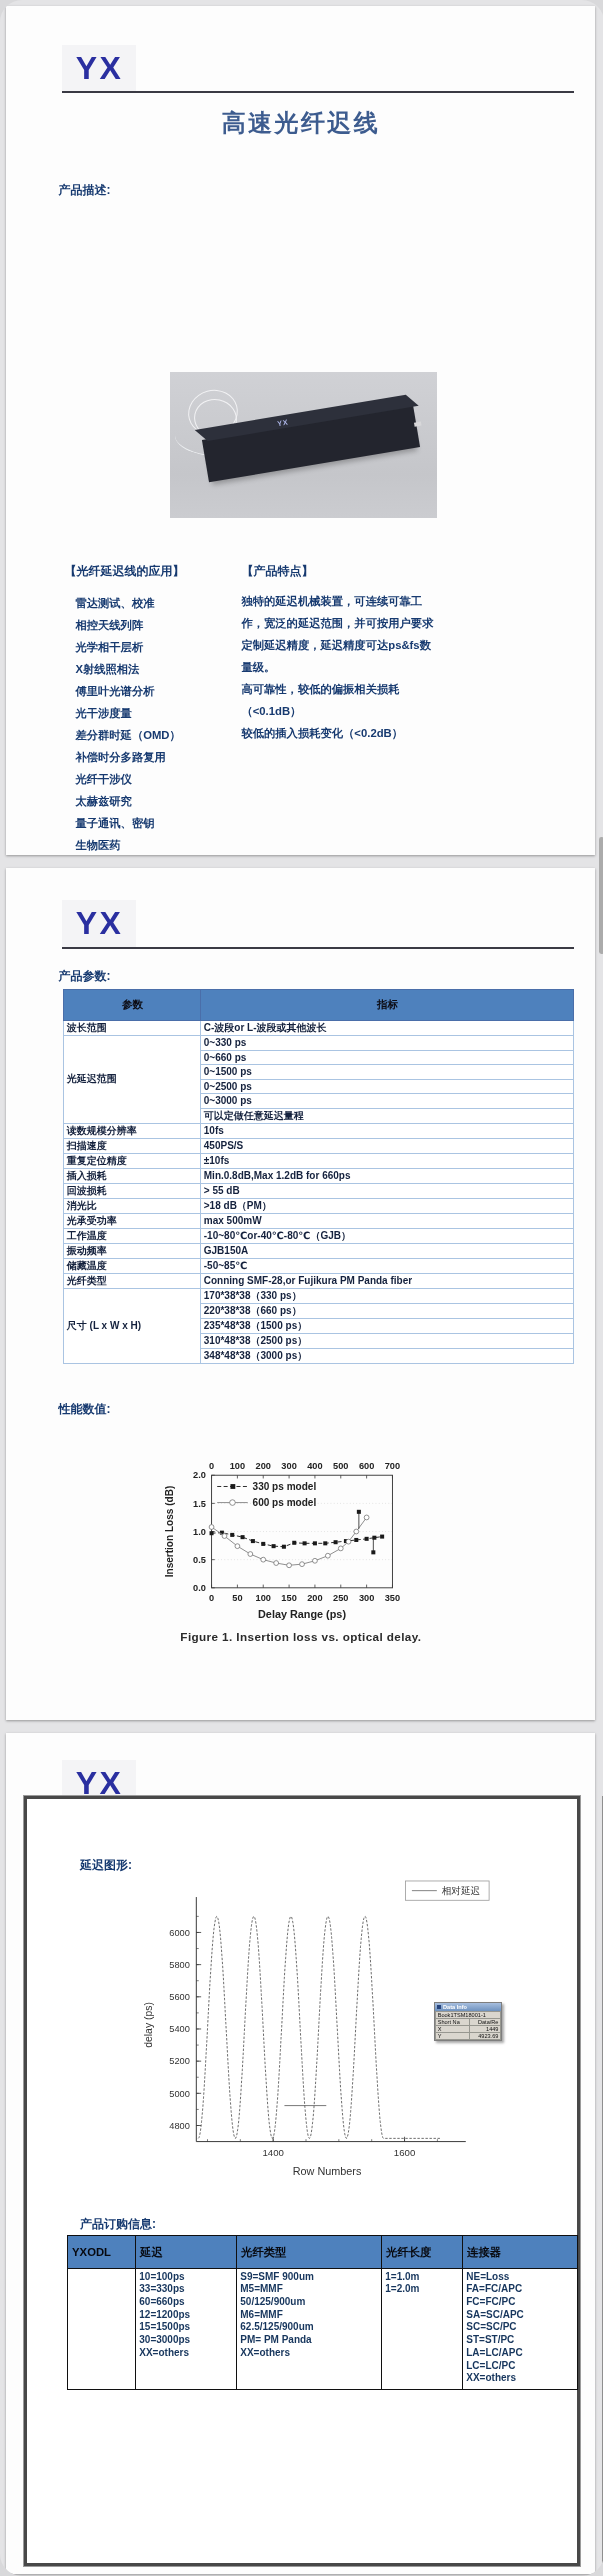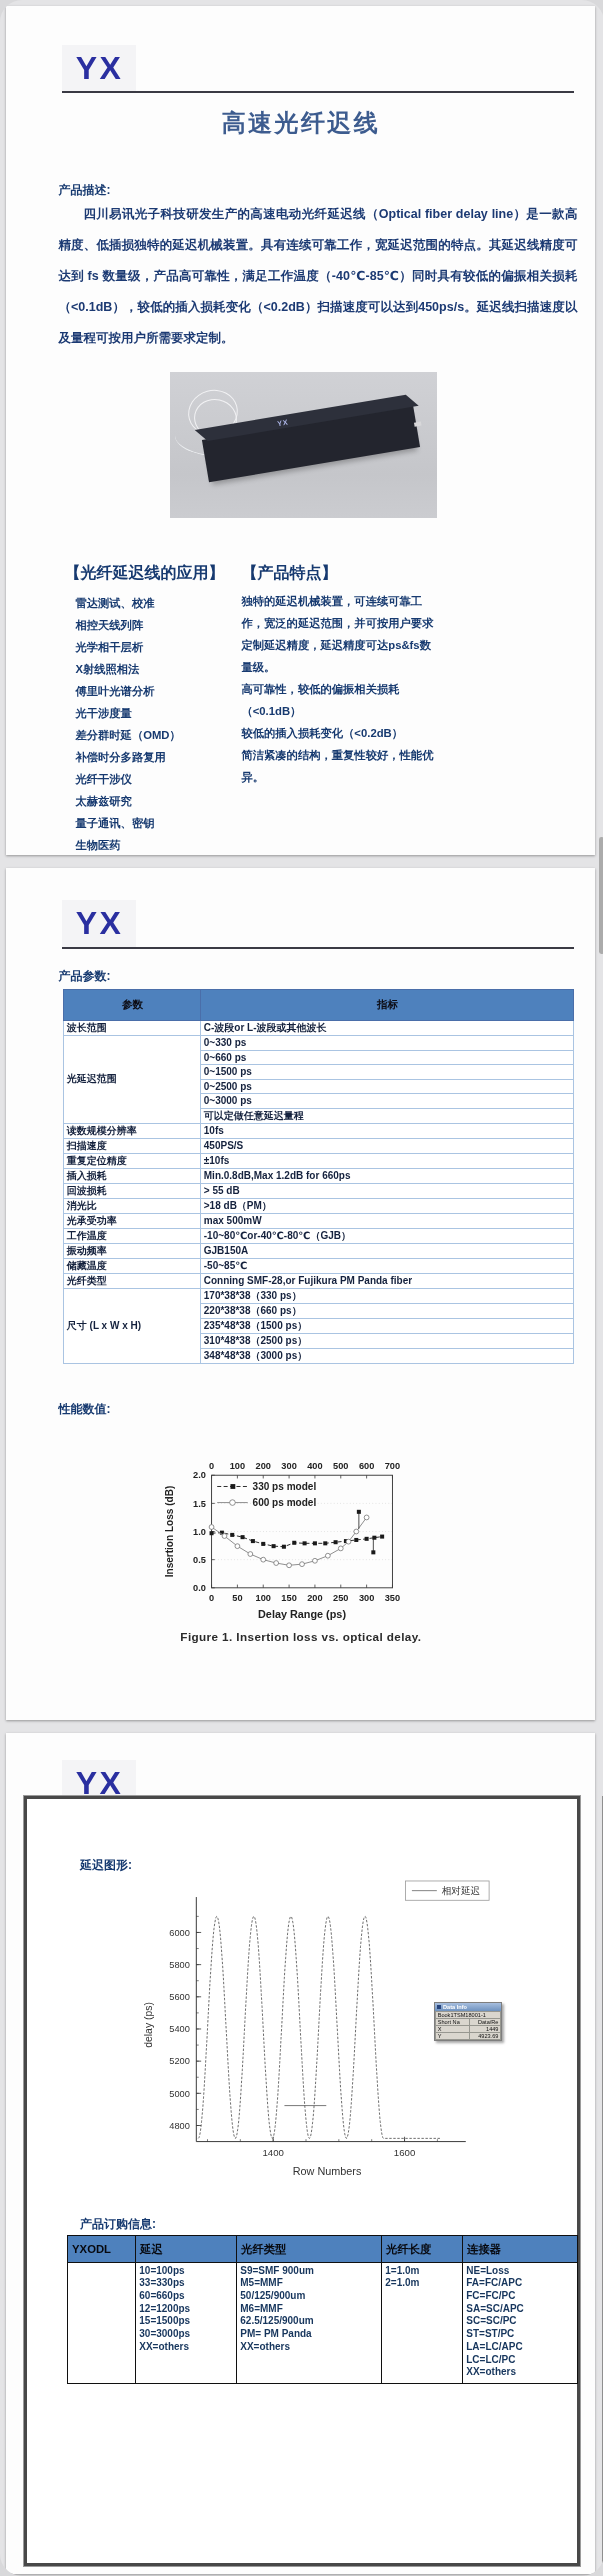--- a/index.html
+++ b/index.html
@@ -13,21 +13,21 @@
   .abs{position:absolute;}
   .logo{position:absolute;left:56px;width:74px;height:47px;background:#f4f4f6;
         font-size:32px;font-weight:900;letter-spacing:2.4px;color:#2a2fa0;
         display:flex;align-items:center;justify-content:center;font-style:normal;}
   .rule{position:absolute;left:56px;width:512px;height:1.6px;background:#3a3a44;}
   .doc-title{position:absolute;left:0;width:589px;text-align:center;
              font-size:24px;font-weight:700;letter-spacing:2.4px;color:#3d5c8f;}
   .slabel{position:absolute;font-size:12px;font-weight:700;color:#173a70;}
   .para{position:absolute;left:52px;width:519px;font-size:12.5px;line-height:31px;
         font-weight:700;color:#1c3a73;text-align:justify;text-indent:2em;}
-  .colhead{position:absolute;font-size:16px;font-weight:700;color:#173a70;}
+  .colhead{position:absolute;font-size:12px;font-weight:700;color:#173a70;}
   .applist{position:absolute;left:69px;top:586px;width:161px;}
   .applist div{height:22px;line-height:22px;font-size:11.3px;font-weight:700;color:#173a70;}
   .featlist{position:absolute;left:235px;top:584px;width:193px;}
   .featlist p{margin:0;font-size:11.3px;line-height:22px;font-weight:700;color:#173a70;}
   
   .photo{position:absolute;left:164px;top:366px;width:267px;height:146px;
          background:linear-gradient(#d0d1d5,#c5c6ca 70%,#cbccd0);overflow:hidden;}
   .dev-box{position:absolute;left:34px;top:50px;width:214px;height:43px;background:#23252e;
            transform:rotate(-9.5deg);box-shadow:0 6.4px 4.8px -3.2px rgba(0,0,0,.25);}
   .dev-top{position:absolute;left:0;top:-11.3px;width:214px;height:13px;background:#2d303b;
@@ -57,39 +57,38 @@
   .datainfo .tbar{background:linear-gradient(#a6bede,#6e92bf);color:#fff;font-size:5.6px;
                   font-weight:700;padding:0.8px 2.4px;display:flex;align-items:center;gap:1.6px;}
   .datainfo .tico{display:inline-block;width:4px;height:4px;background:#28457e;}
   .datainfo table{border-collapse:collapse;width:100%;}
   .datainfo td{border:0.8px solid #979790;font-size:5.6px;color:#111;padding:0 1.6px;height:7.2px;
                background:#dad6ce;white-space:nowrap;overflow:hidden;}
   .datainfo td.num{text-align:right;}
   
   .otable{border-collapse:collapse;width:510px;table-layout:fixed;border:1.6px solid #101010;background:#fff;}
   .otable th{background:#4e81bd;color:#07090f;font-size:11.3px;font-weight:700;text-align:left;
-             padding:1.6px 4px;border:0.8px solid #101010;height:27px;}
+             padding:1.6px 4px;border:0.8px solid #101010;height:33px;}
   .otable td{border:0.8px solid #101010;vertical-align:top;padding:1.6px 3.2px;}
   .otable td div{font-size:10px;font-weight:700;color:#17365d;line-height:12.7px;white-space:nowrap;}
   
   .scroll-thumb{position:absolute;right:0;width:4.8px;background:#ababab;border-radius:2.4px;}
   .scroll-line{position:absolute;right:0;width:2.4px;background:#8f8f8f;}
   svg text{font-family:"Liberation Sans","DejaVu Sans",sans-serif;}
 </style>
 </head>
 <body>
 
 <div class="canvas">
 
   <div class="page" id="page1">
     <div class="logo" style="top:39px;">YX</div>
     <div class="rule" style="top:85px;"></div>
     <div class="doc-title" style="top:101px;">高速光纤迟线</div>
     <div class="slabel" style="left:52px;top:176px;">产品描述:</div>
-    <div class="para" style="top:193px;">四川易讯光子科技研发生产的高速电动光纤延迟线（Optical fiber delay line）是一款高精度、低插损独特的延迟机械装置。具有连续可靠工作，宽延迟范围的特点。其延迟线精度可达到 fs 数量级，产品高可靠性，满足工作温度（-40℃-85℃）同时具有较低的偏振相关损耗（&lt;0.1dB），较低的插入损耗变化（&lt;0.2dB）扫描速度可以达到450ps/s。延迟线扫描速度以及量程可按用户所需要求定制。</div>
 
     <div class="photo">
       <div class="coil1"></div>
       <div class="coil2"></div>
       <div class="strand"></div>
       <div class="dev-box">
         <div class="dev-top"></div>
         <div class="dev-logo">YX</div>
         <div class="dev-nub"></div>
       </div>
@@ -109,21 +108,20 @@
         <div>太赫兹研究</div>
         <div>量子通讯、密钥</div>
         <div>生物医药</div>
       </div>
 
     <div class="colhead" style="left:235px;top:557px;text-align:right;">【产品特点】</div>
     <div class="featlist" id="feat-list">
         <p>独特的延迟机械装置，可连续可靠工作，宽泛的延迟范围，并可按用户要求定制延迟精度，延迟精度可达ps&amp;fs数量级。</p>
         <p>高可靠性，较低的偏振相关损耗（&lt;0.1dB）</p>
         <p>较低的插入损耗变化（&lt;0.2dB）</p>
-        <p>简洁紧凑的结构，重复性较好，性能优异。</p>
       </div>
   </div>
 
   <div class="page" id="page2">
     <div class="logo" style="top:32px;">YX</div>
     <div class="rule" style="top:79px;"></div>
     <div class="slabel" style="left:52px;top:100px;">产品参数:</div>
     <div class="abs" id="ptable-holder" style="left:57px;top:121px;">
         <table class="ptable">
           <colgroup>
@@ -433,21 +431,21 @@
                   <div>S9=SMF 900um</div>
                   <div>M5=MMF</div>
                   <div>50/125/900um</div>
                   <div>M6=MMF</div>
                   <div>62.5/125/900um</div>
                   <div>PM= PM Panda</div>
                   <div>XX=others</div>
                 </td>
                 <td style="height: 121px;">
                   <div>1=1.0m</div>
-                  <div>2=1.0m</div>
+                  <div>1=2.0m</div>
                 </td>
                 <td style="height: 121px;">
                   <div>NE=Loss</div>
                   <div>FA=FC/APC</div>
                   <div>FC=FC/PC</div>
                   <div>SA=SC/APC</div>
                   <div>SC=SC/PC</div>
                   <div>ST=ST/PC</div>
                   <div>LA=LC/APC</div>
                   <div>LC=LC/PC</div>

